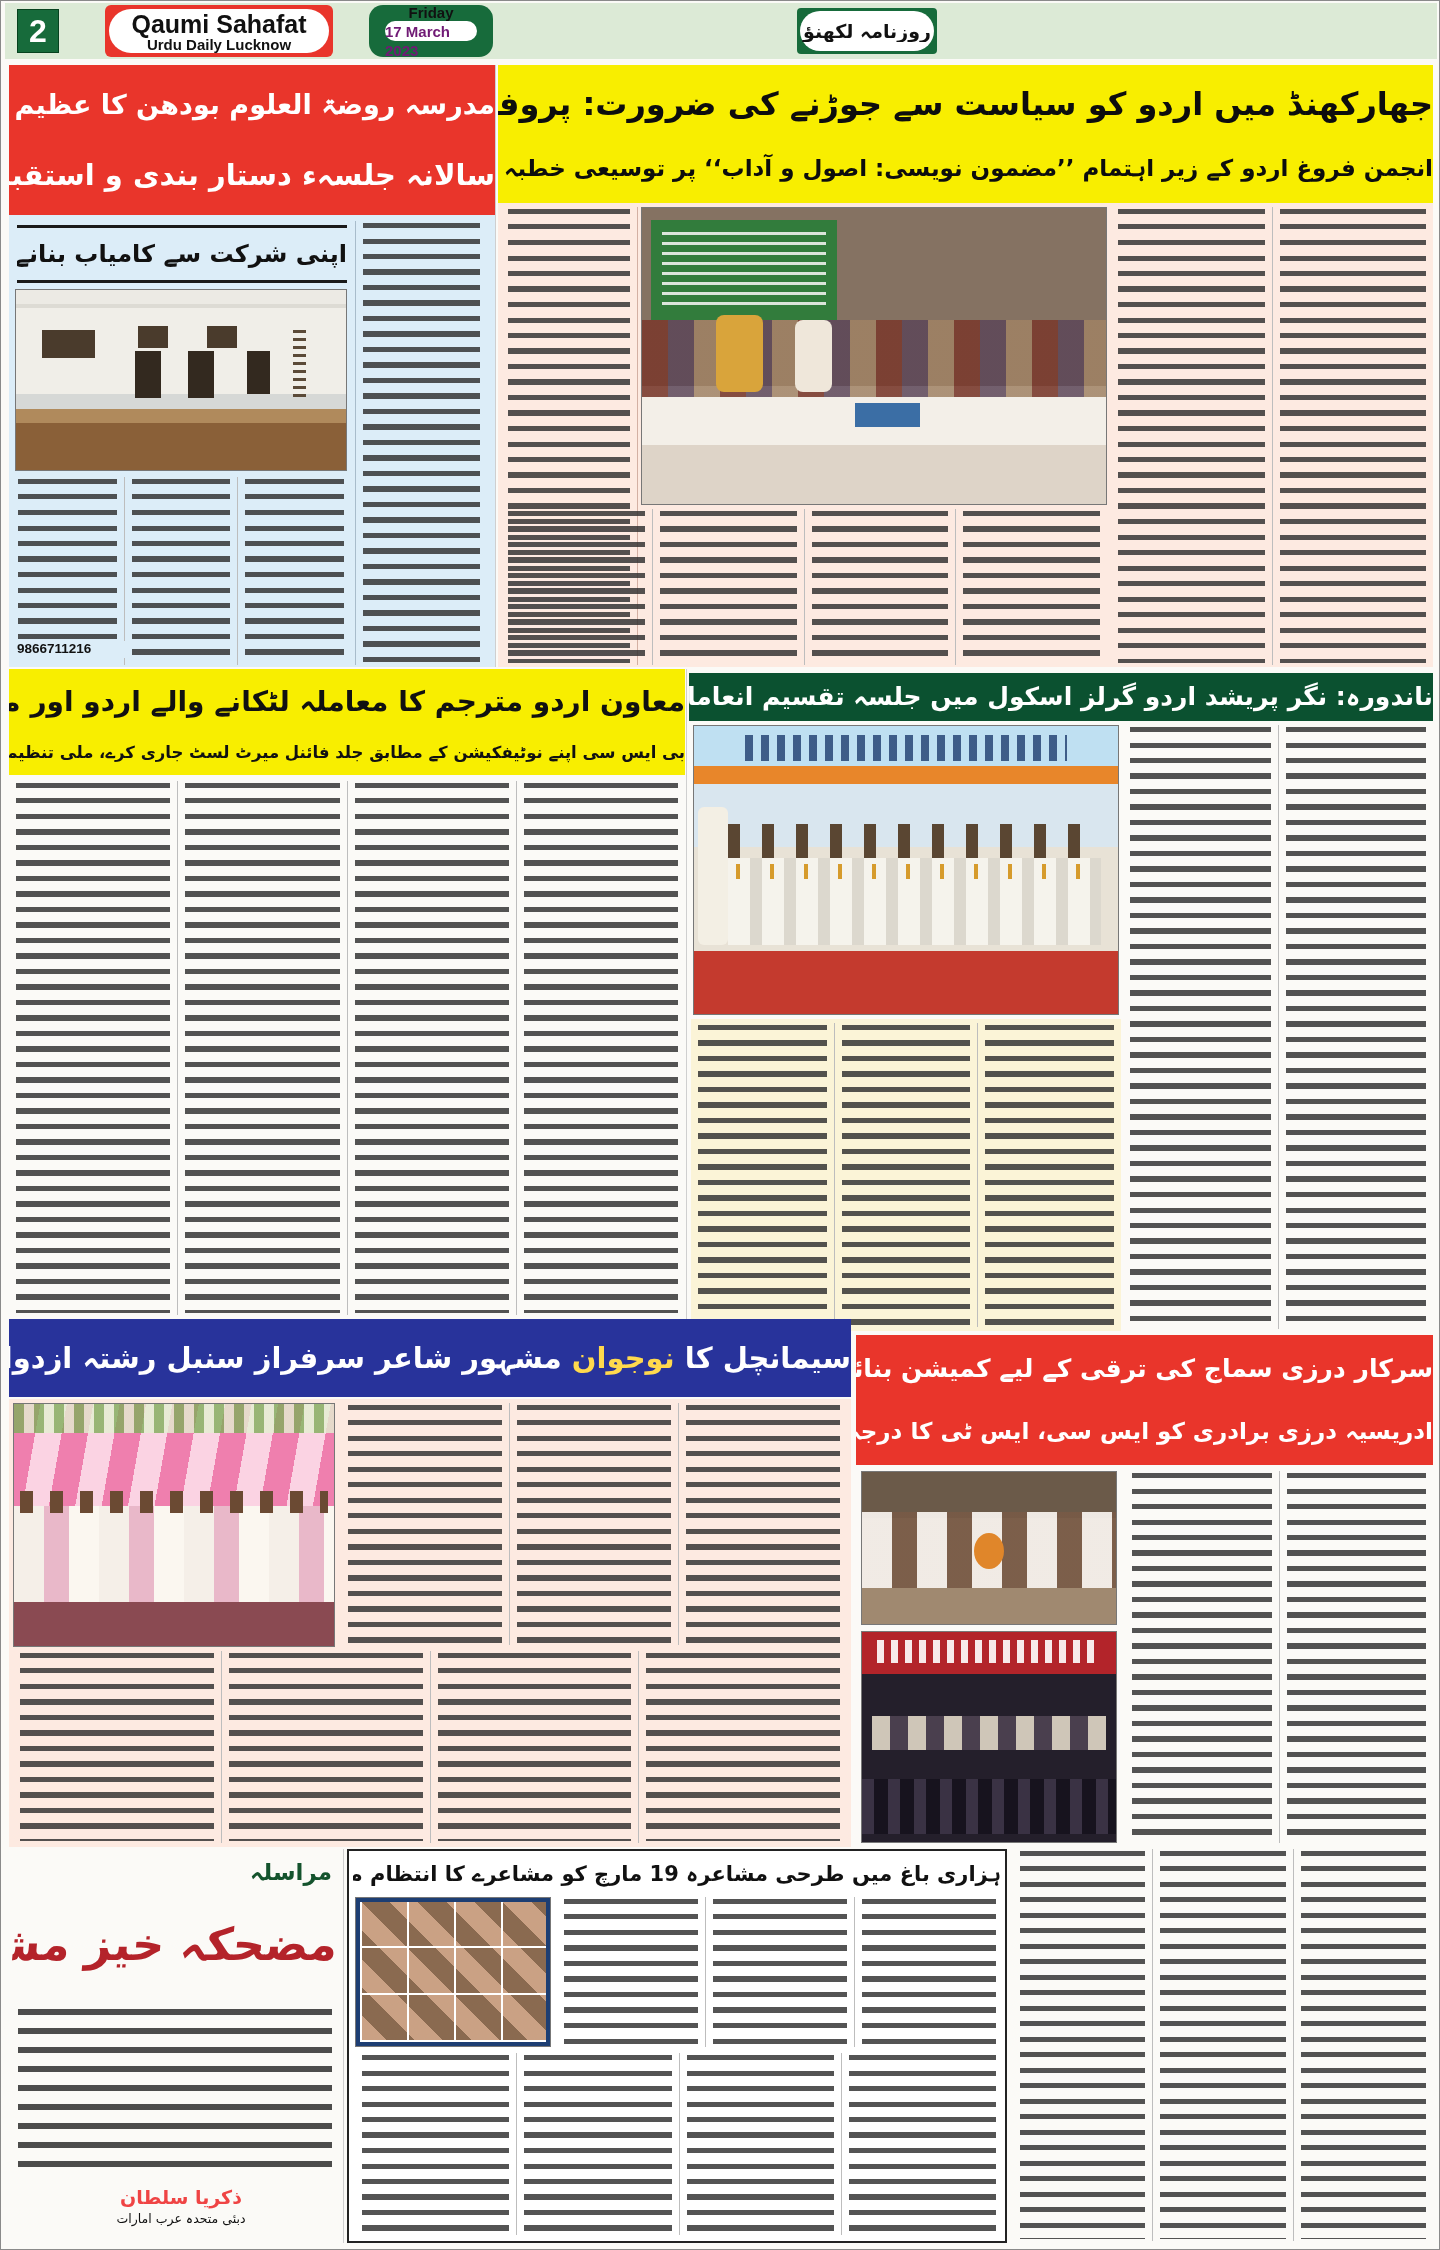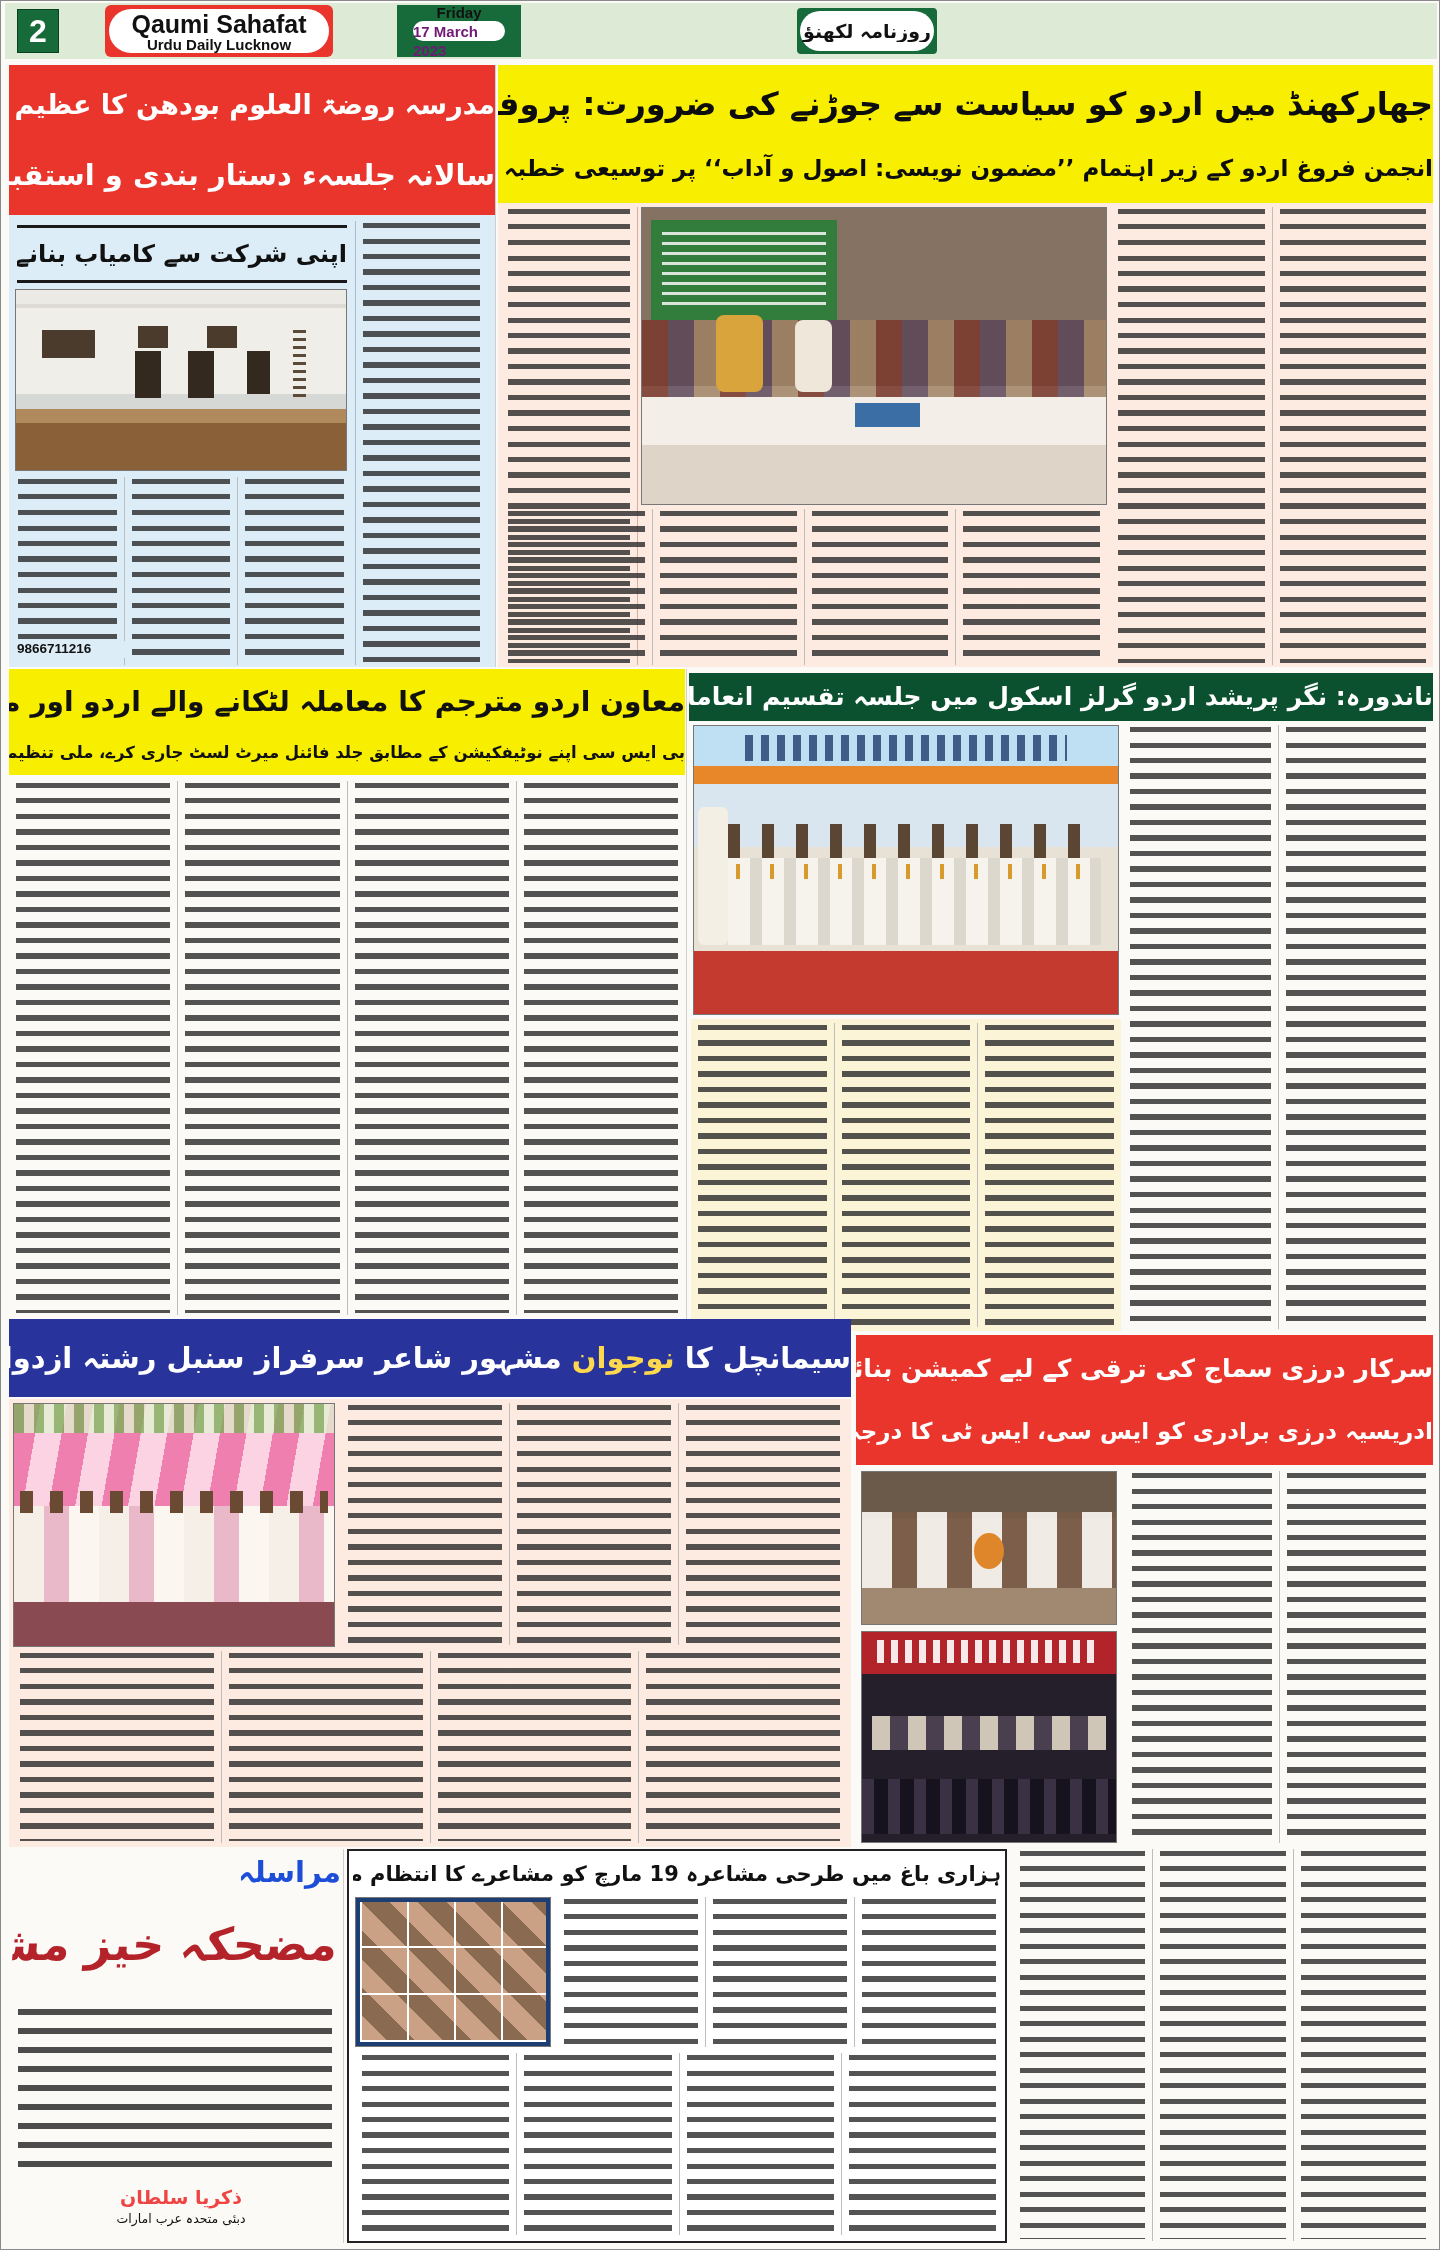--- a/index.html
+++ b/index.html
@@ -30,21 +30,21 @@
     <span>2</span>
   </div>
 
   <div class="abs" style="left:104px;top:4px;width:228px;height:52px;background:#e9352b;border-radius:6px;padding:4px;">
     <div class="pill">
       <div style="font-weight:800;font-size:25px;line-height:26px;color:#111;">Qaumi Sahafat</div>
       <div style="font-weight:700;font-size:15px;line-height:15px;color:#111;">Urdu Daily Lucknow</div>
     </div>
   </div>
 
-  <div class="abs" style="left:368px;top:4px;width:124px;height:52px;background:#176b3b;border-radius:0;padding:16px;margin-left:28px;">
+  <div class="abs" style="left:368px;top:4px;width:124px;height:52px;background:#176b3b;border-radius:14px;padding:16px;">
     <div class="pill">
       <div style="font-weight:700;font-size:15px;line-height:19px;color:#111;">Friday</div>
       <div style="font-weight:700;font-size:15px;line-height:19px;color:#701a75;">17 March 2023</div>
     </div>
   </div>
 
   <div class="abs" style="left:796px;top:7px;width:140px;height:46px;background:#176b3b;border-radius:4px;padding:3px;">
     <div class="pill" style="border-radius:20px;">
       <div class="ur" style="font-size:19px;color:#111;width:100%;">روزنامہ لکھنؤ</div>
     </div>
@@ -303,21 +303,21 @@
         </div>
       <div class="col">
           <div class="tx"></div>
         </div>
     </div>
   </div>
 
   <div class="abs vrule" style="left:342px;top:1848px;width:1px;height:394px;"></div>
 
   <div class="abs" style="left:8px;top:1848px;width:332px;height:394px;">
-    <div class="abs ur" style="left:232px;top:6px;width:100px;height:34px;font-size:29px;line-height:34px;font-weight:800;color:#1d4ed8;">مراسلہ</div>
+    <div class="abs ur" style="left:232px;top:6px;width:100px;height:34px;font-size:23px;line-height:34px;font-weight:800;color:#14532d;">مراسلہ</div>
     <div class="abs ur" style="left:4px;top:44px;width:324px;height:112px;font-size:45px;line-height:104px;font-weight:800;color:#b4232a;transform:skewX(-5deg);">مضحکہ خیز مشورہ</div>
     <div class="abs" style="left:2px;top:158px;width:328px;height:174px;">
       <div class="tx tx-wide"></div>
     </div>
     <div class="abs ur" style="left:87px;top:336px;width:170px;height:24px;font-size:19px;line-height:24px;font-weight:800;color:#ef4444;">ذکریا سلطان</div>
     <div class="abs ur" style="left:87px;top:362px;width:170px;height:16px;font-size:12.5px;line-height:16px;font-weight:400;color:#111;">دبئی متحدہ عرب امارات</div>
   </div>
 
 </div>
 

